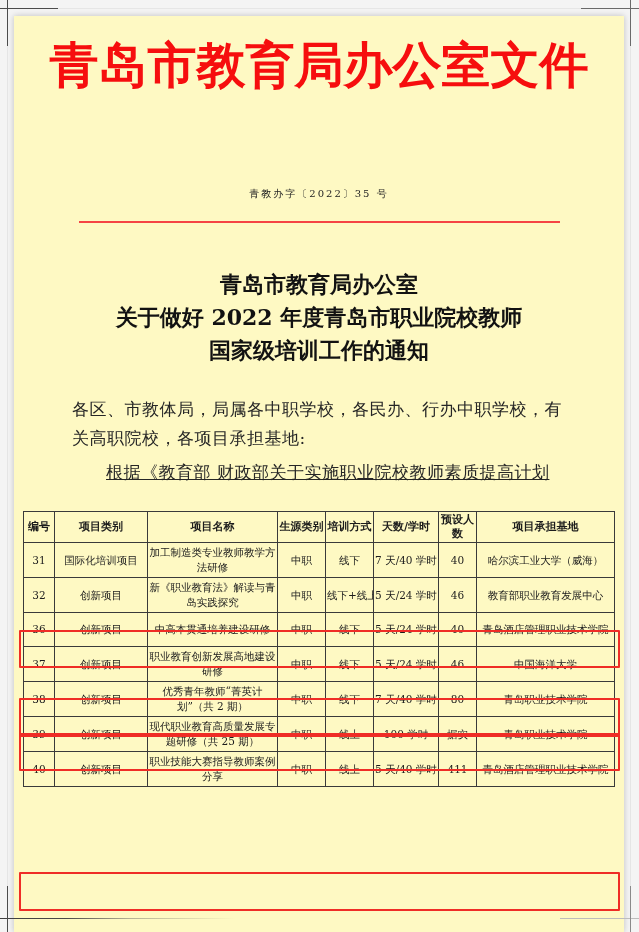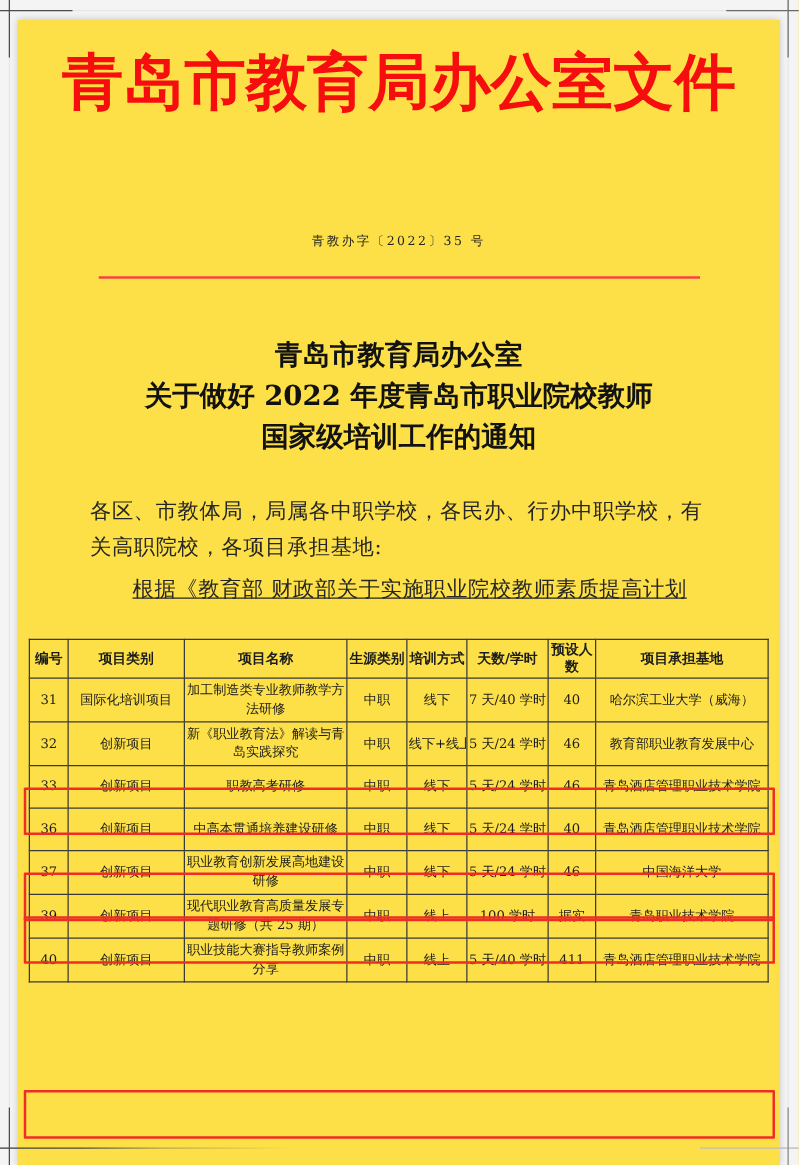--- a/index.html
+++ b/index.html
@@ -28,21 +28,21 @@
   .mark-tr-h { left:581px; top:8px; width:58px; background:#6a6a6a; }
   .mark-tr-v { left:630px; top:0; height:46px; background:#6a6a6a; }
   .mark-bl-h { left:0; top:918px; width:235px;
                background:linear-gradient(to right,#3f3f3f 0%,#4a4a4a 28%,rgba(90,90,90,.45) 55%,rgba(120,120,120,0) 100%); }
   .mark-bl-v { left:7px; top:886px; height:46px; }
   .mark-br-h { left:560px; top:918px; width:79px; background:#bdbdbd; }
   .mark-br-v { left:630px; top:886px; height:46px; background:#8a8a8a; }
 
   .page {
     position:absolute; left:14px; top:16px; width:610px; height:916px;
-    background:#fde047; z-index:1;
+    background:#fef9c3; z-index:1;
     box-shadow:0 0 6px rgba(0,0,0,.22);
   }
 
   .letterhead-title {
     margin-top:13px; text-align:center;
     font-size:49px; line-height:72px; font-weight:bold;
     color:var(--accent-red,#f60e0e); letter-spacing:0;
     white-space:nowrap;
   }
   .doc-number {
@@ -169,48 +169,48 @@
             <td>32</td>
             <td>创新项目</td>
             <td>新《职业教育法》解读与青岛实践探究</td>
             <td>中职</td>
             <td>线下+线上</td>
             <td>5 天/24 学时</td>
             <td>46</td>
             <td>教育部职业教育发展中心</td>
           </tr>
           <tr class="hl">
-            <td>33</td>
-            <td>创新项目</td>
-            <td>职教高考研修</td>
-            <td>中职</td>
-            <td>线下</td>
-            <td>5 天/24 学时</td>
-            <td>46</td>
-            <td>青岛酒店管理职业技术学院</td>
-          </tr>
-          <tr class="hl">
             <td>36</td>
             <td>创新项目</td>
             <td>中高本贯通培养建设研修</td>
             <td>中职</td>
             <td>线下</td>
             <td>5 天/24 学时</td>
             <td>40</td>
             <td>青岛酒店管理职业技术学院</td>
           </tr>
           <tr>
             <td>37</td>
             <td>创新项目</td>
             <td>职业教育创新发展高地建设研修</td>
             <td>中职</td>
             <td>线下</td>
             <td>5 天/24 学时</td>
             <td>46</td>
             <td>中国海洋大学</td>
+          </tr>
+          <tr>
+            <td>38</td>
+            <td>创新项目</td>
+            <td>优秀青年教师“菁英计划”（共 2 期）</td>
+            <td>中职</td>
+            <td>线下</td>
+            <td>7 天/40 学时</td>
+            <td>80</td>
+            <td>青岛职业技术学院</td>
           </tr>
           <tr>
             <td>39</td>
             <td>创新项目</td>
             <td>现代职业教育高质量发展专题研修（共 25 期）</td>
             <td>中职</td>
             <td>线上</td>
             <td>100 学时</td>
             <td>据实</td>
             <td>青岛职业技术学院</td>

